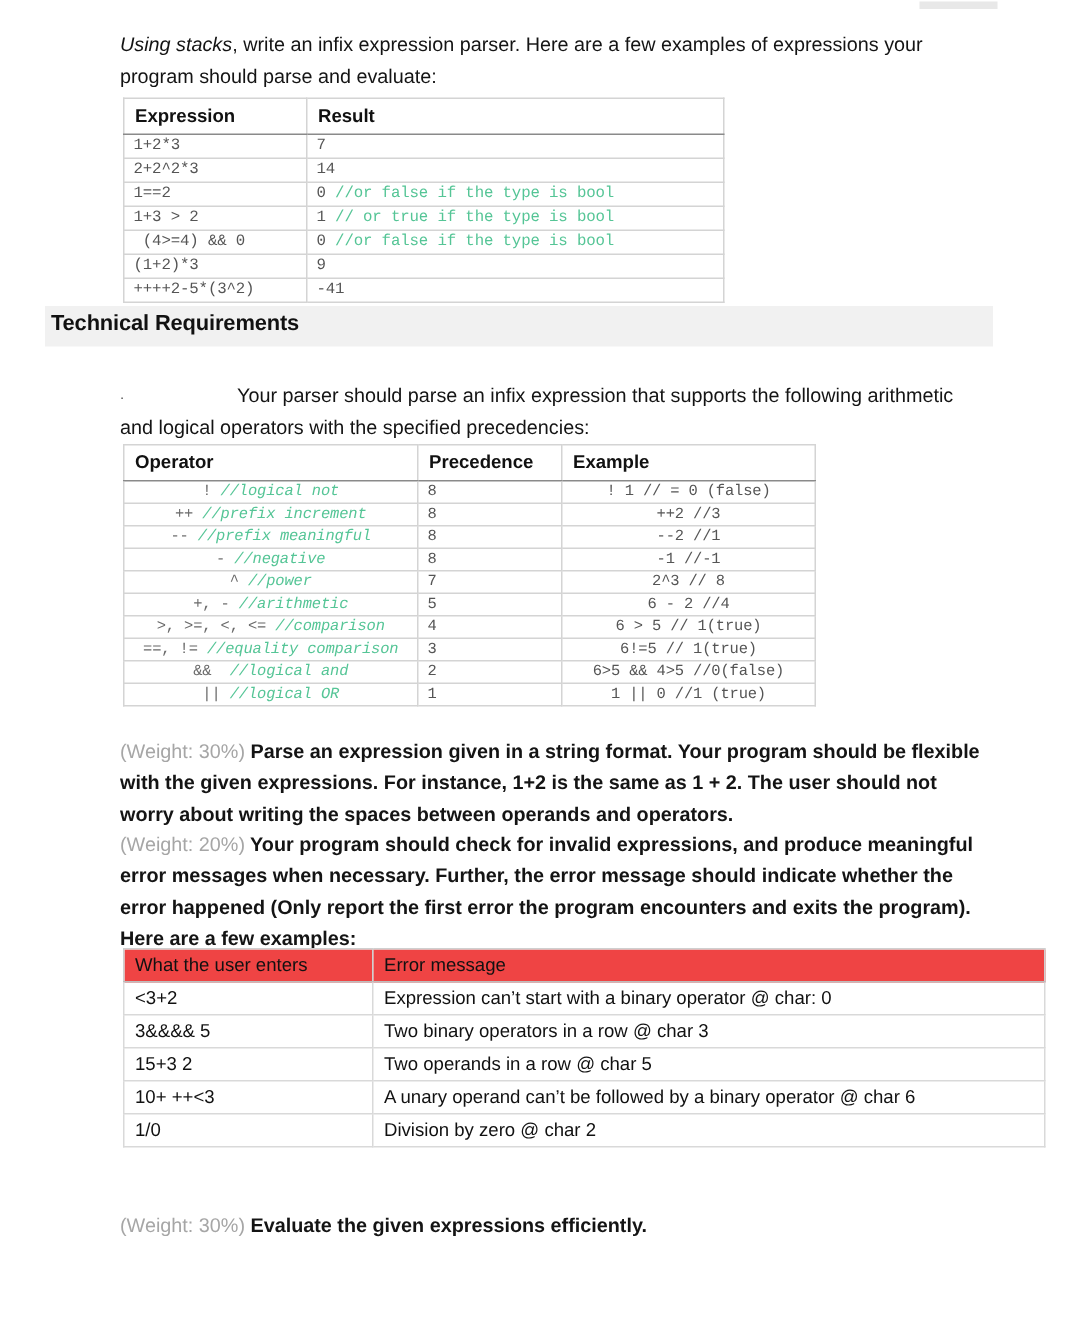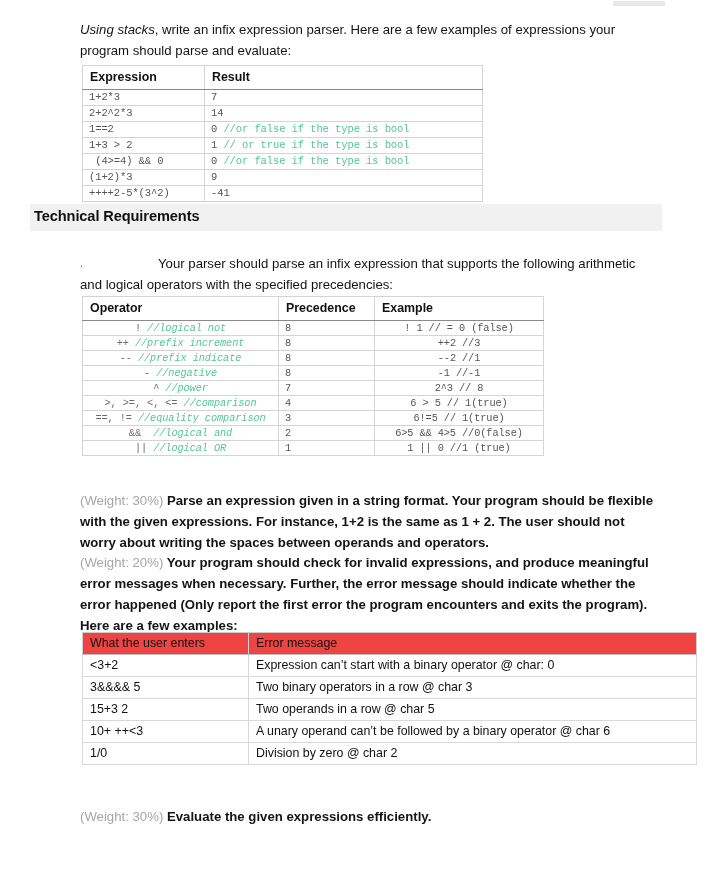--- a/index.html
+++ b/index.html
@@ -285,33 +285,38 @@
         <td class="code op"><span class="sym">!</span> <span class="grn">//logical not</span></td>
         <td class="prec">8</td>
         <td class="code">! 1 // = 0 (false)</td>
       </tr>
       <tr>
         <td class="code op"><span class="sym">++</span> <span class="grn">//prefix increment</span></td>
         <td class="prec">8</td>
         <td class="code">++2 //3</td>
       </tr>
       <tr>
-        <td class="code op"><span class="sym">--</span> <span class="grn">//prefix indicate</span></td>
+        <td class="code op"><span class="sym">--</span> <span class="grn">//prefix meaningful</span></td>
         <td class="prec">8</td>
         <td class="code">--2 //1</td>
       </tr>
       <tr>
         <td class="code op"><span class="sym">-</span> <span class="grn">//negative</span></td>
         <td class="prec">8</td>
         <td class="code">-1 //-1</td>
       </tr>
       <tr>
         <td class="code op"><span class="sym">^</span> <span class="grn">//power</span></td>
         <td class="prec">7</td>
         <td class="code">2^3 // 8</td>
+      </tr>
+      <tr>
+        <td class="code op"><span class="sym">+, -</span> <span class="grn">//arithmetic</span></td>
+        <td class="prec">5</td>
+        <td class="code">6 - 2 //4</td>
       </tr>
       <tr>
         <td class="code op"><span class="sym">&gt;, &gt;=, &lt;, &lt;=</span> <span class="grn">//comparison</span></td>
         <td class="prec">4</td>
         <td class="code">6 &gt; 5 // 1(true)</td>
       </tr>
       <tr>
         <td class="code op"><span class="sym">==, !=</span> <span class="grn">//equality comparison</span></td>
         <td class="prec">3</td>
         <td class="code">6!=5 // 1(true)</td>

